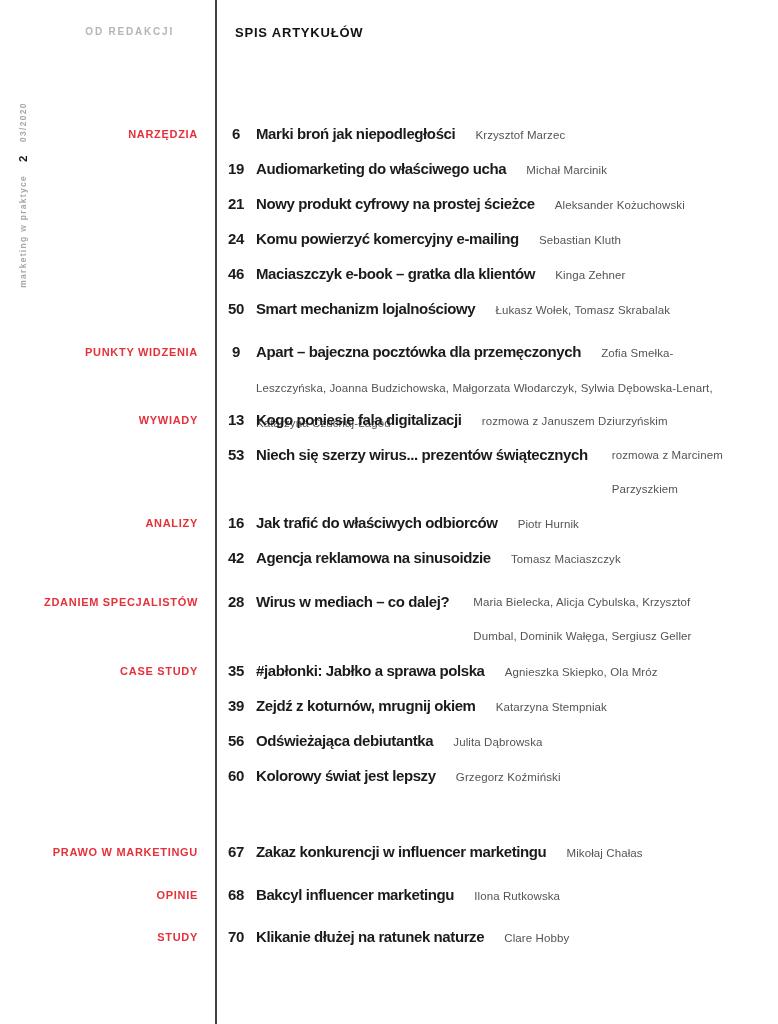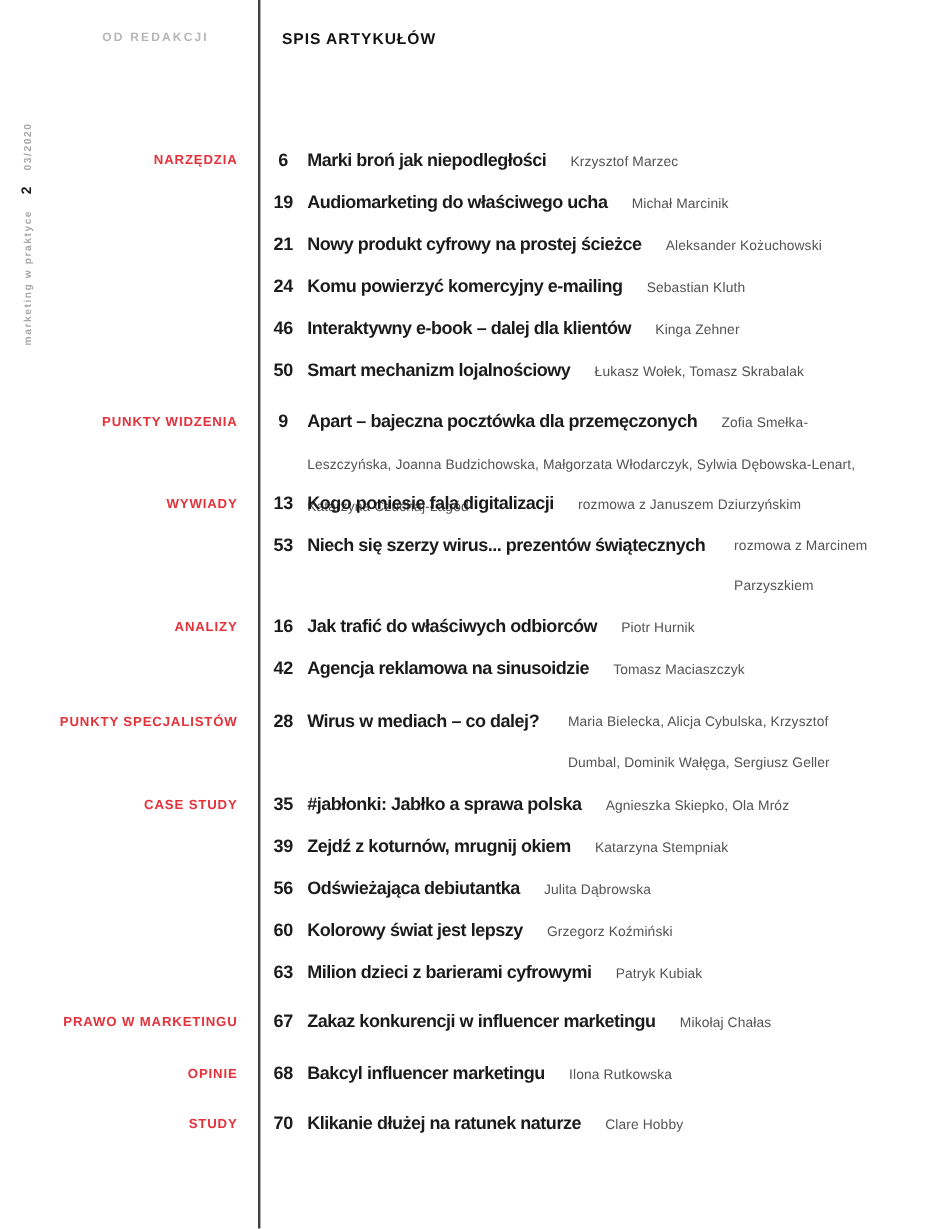--- a/index.html
+++ b/index.html
@@ -93,21 +93,21 @@
           <div class="entry">
             <span class="num">21</span>
             <div class="txt"><span class="title">Nowy produkt cyfrowy na prostej ścieżce</span> <span class="authors">Aleksander Kożuchowski</span></div>
           </div>
           <div class="entry">
             <span class="num">24</span>
             <div class="txt"><span class="title">Komu powierzyć komercyjny e-mailing</span> <span class="authors">Sebastian Kluth</span></div>
           </div>
           <div class="entry">
             <span class="num">46</span>
-            <div class="txt"><span class="title">Interaktywny e-book – dalej dla klientów</span> <span class="authors">Kinga Zehner</span></div>
+            <div class="txt"><span class="title">Maciaszczyk e-book – gratka dla klientów</span> <span class="authors">Kinga Zehner</span></div>
           </div>
           <div class="entry">
             <span class="num">50</span>
             <div class="txt"><span class="title">Smart mechanizm lojalnościowy</span> <span class="authors">Łukasz Wołek, Tomasz Skrabalak</span></div>
           </div>
         </div>
       </div>
       <div class="section">
         <div class="label">PUNKTY WIDZENIA</div>
         <div class="entries">
@@ -140,21 +140,21 @@
             <span class="num">16</span>
             <div class="txt"><span class="title">Jak trafić do właściwych odbiorców</span> <span class="authors">Piotr Hurnik</span></div>
           </div>
           <div class="entry">
             <span class="num">42</span>
             <div class="txt"><span class="title">Agencja reklamowa na sinusoidzie</span> <span class="authors">Tomasz Maciaszczyk</span></div>
           </div>
         </div>
       </div>
       <div class="section">
-        <div class="label">PUNKTY SPECJALISTÓW</div>
+        <div class="label">ZDANIEM SPECJALISTÓW</div>
         <div class="entries">
           <div class="entry">
             <span class="num">28</span>
             <div class="txt">
               <span class="title">Wirus w mediach – co dalej?</span> 
               <span class="authors">Maria Bielecka, Alicja Cybulska, Krzysztof Dumbal, Dominik Wałęga, Sergiusz Geller</span>
             </div>
           </div>
         </div>
       </div>
@@ -170,24 +170,20 @@
             <div class="txt"><span class="title">Zejdź z koturnów, mrugnij okiem</span> <span class="authors">Katarzyna Stempniak</span></div>
           </div>
           <div class="entry">
             <span class="num">56</span>
             <div class="txt"><span class="title">Odświeżająca debiutantka</span> <span class="authors">Julita Dąbrowska</span></div>
           </div>
           <div class="entry">
             <span class="num">60</span>
             <div class="txt"><span class="title">Kolorowy świat jest lepszy</span> <span class="authors">Grzegorz Koźmiński</span></div>
           </div>
-          <div class="entry">
-            <span class="num">63</span>
-            <div class="txt"><span class="title">Milion dzieci z barierami cyfrowymi</span> <span class="authors">Patryk Kubiak</span></div>
-          </div>
         </div>
       </div>
       <div class="section">
         <div class="label">PRAWO W MARKETINGU</div>
         <div class="entries">
           <div class="entry">
             <span class="num">67</span>
             <div class="txt"><span class="title">Zakaz konkurencji w influencer marketingu</span> <span class="authors">Mikołaj Chałas</span></div>
           </div>
         </div>

